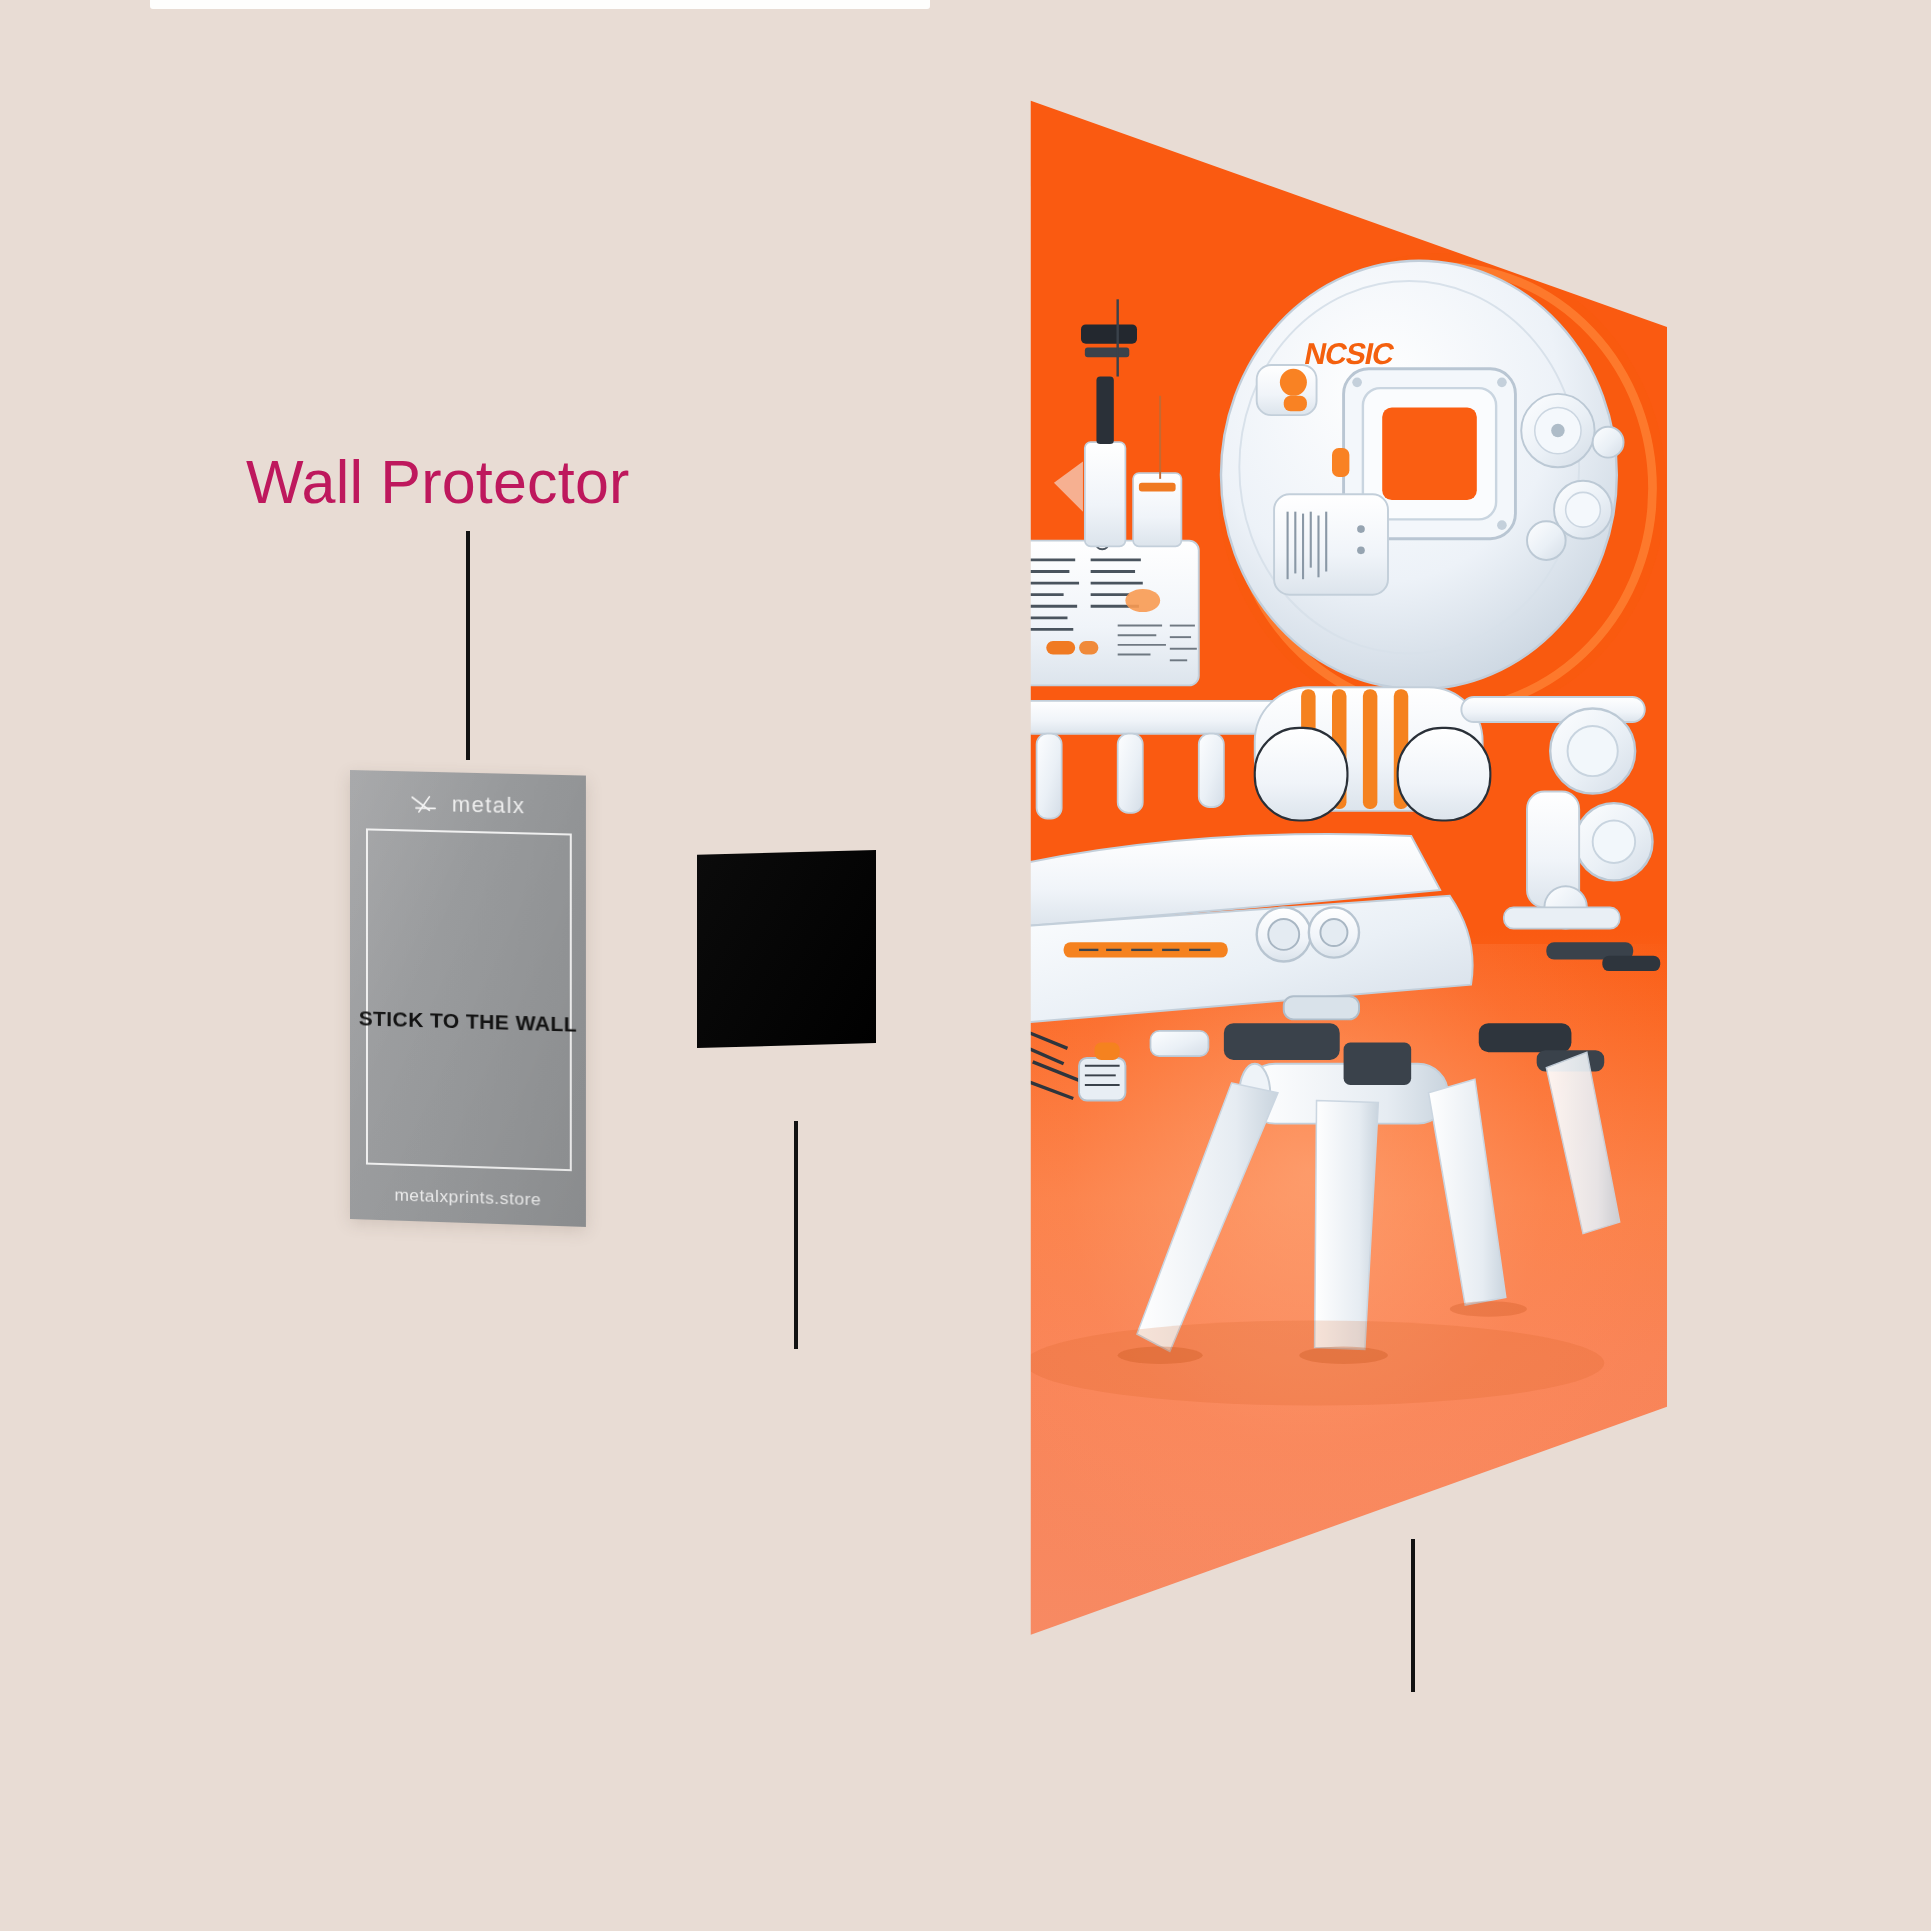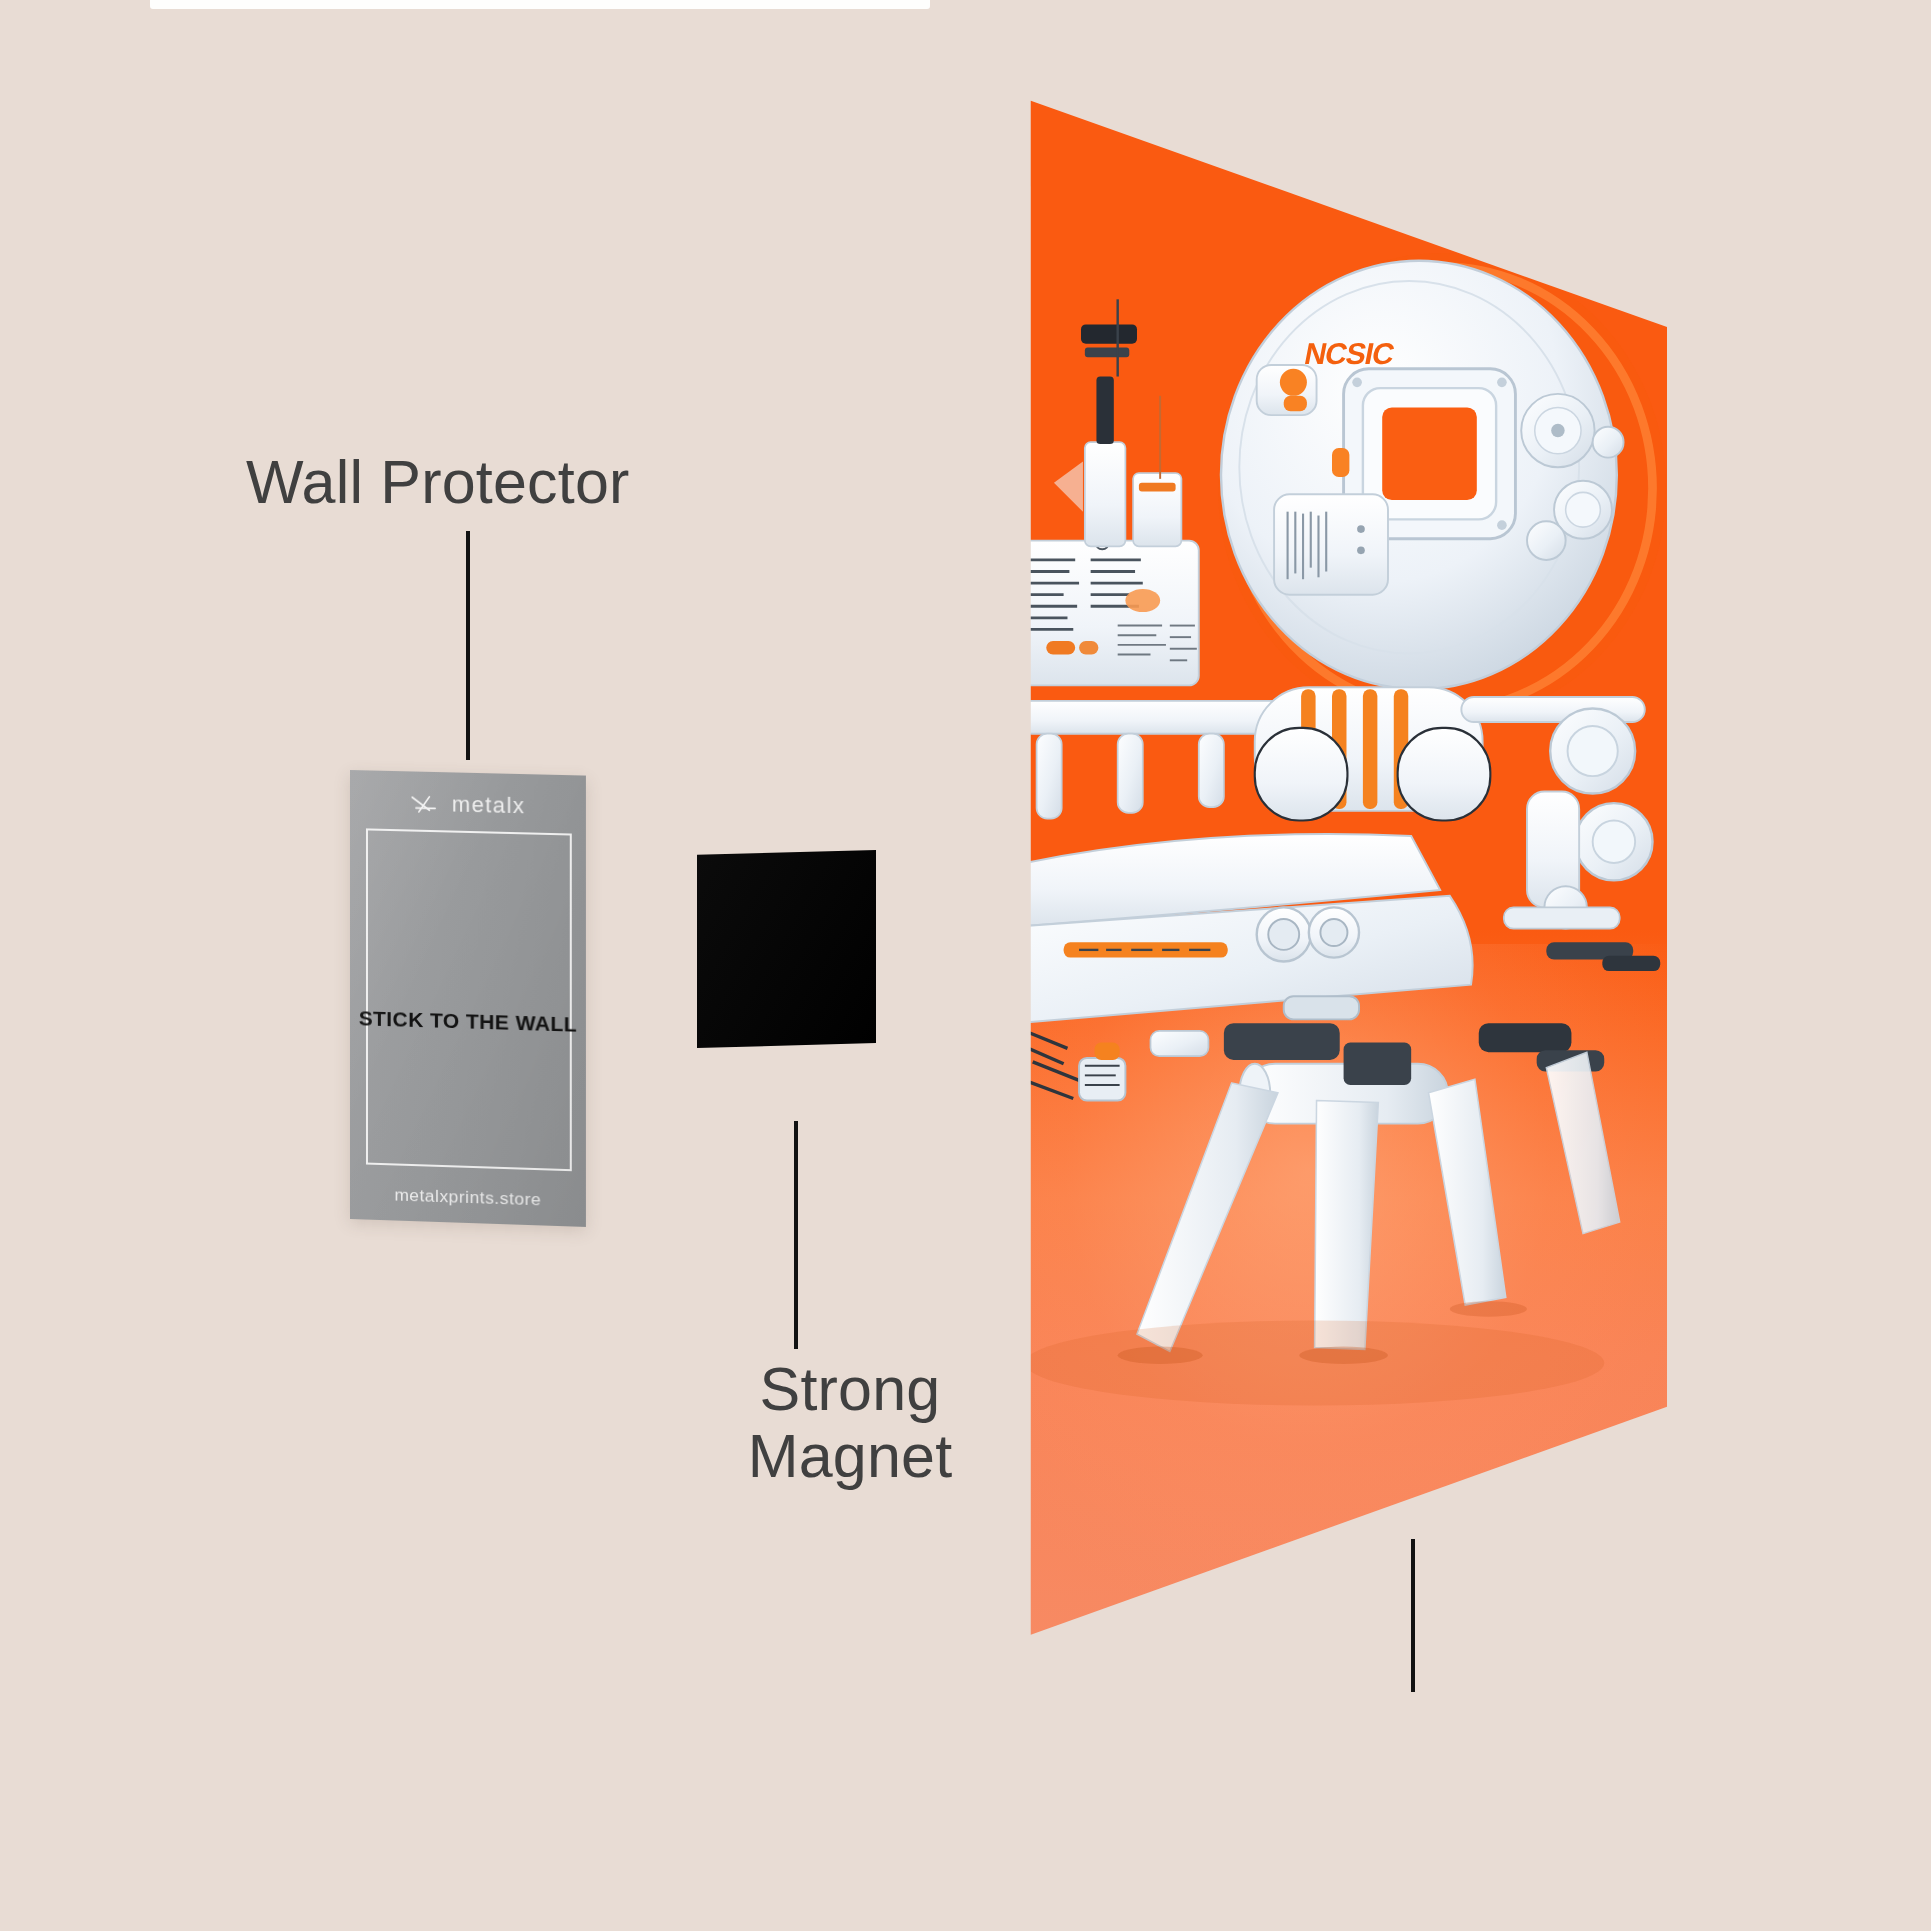--- a/index.html
+++ b/index.html
@@ -24,21 +24,21 @@
     width: 780px;
     height: 8.7px;
     background: #FFFFFF;
     border-radius: 0 0 2.9px 2.9px;
     opacity: 0.95;
   }
 
   
   .callout-label {
     position: absolute;
-    color: #404040;
+    color: #be185d;
     font-weight: 400;
     letter-spacing: 0.2px;
     white-space: nowrap;
   }
   #label-wall-protector {
     left: 246px;
     top: 450px;
     font-size: 61px;
     line-height: 1.05;
   }
@@ -219,21 +219,20 @@
     <div class="wp-inner-frame"></div>
 
     <div class="wp-center-text">STICK TO THE WALL</div>
 
     <div class="wp-footer-text">metalxprints.store</div>
   </div>
 
   <div id="magnet-square"></div>
 
   <div class="leader-line" id="leader-strong-magnet"></div>
-  <div class="callout-label" id="label-strong-magnet">Strong Magnet</div>
 
   <div id="metal-poster">
     <div class="poster-art"></div>
     <div class="floor-glow"></div>
 
     <svg class="art-svg" viewBox="0 0 665 1640" preserveAspectRatio="none">
       <defs>
         <linearGradient id="whiteShade" x1="0" y1="0" x2="1" y2="1">
           <stop offset="0%" stop-color="#FDFEFF"></stop>
           <stop offset="55%" stop-color="#EAF0F6"></stop>

